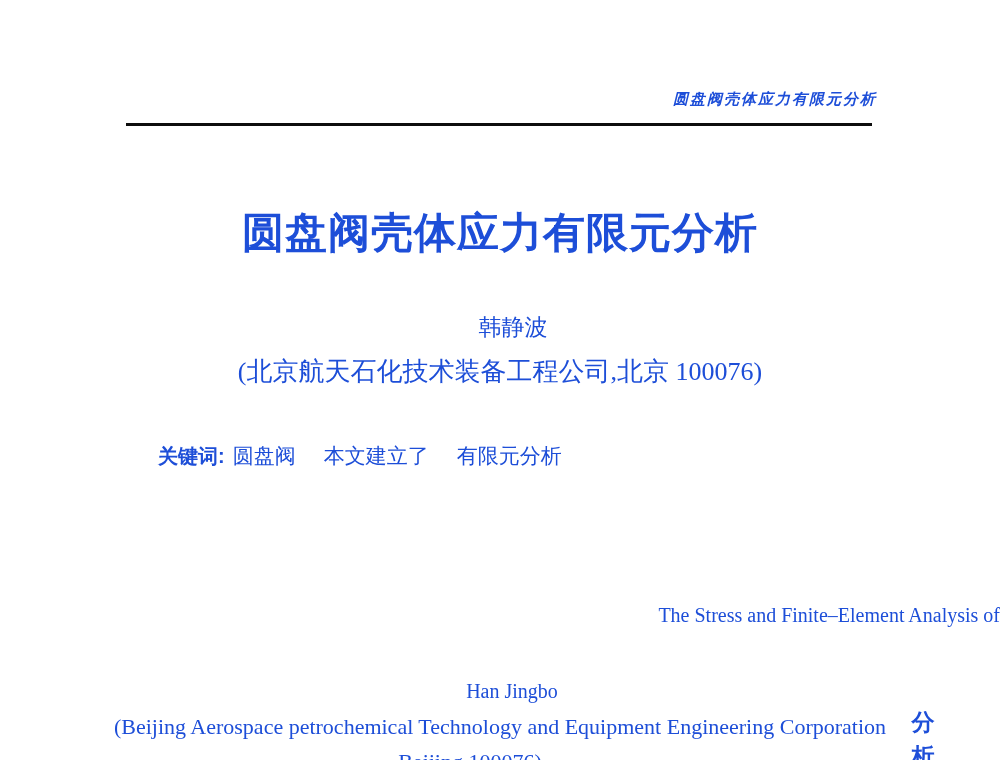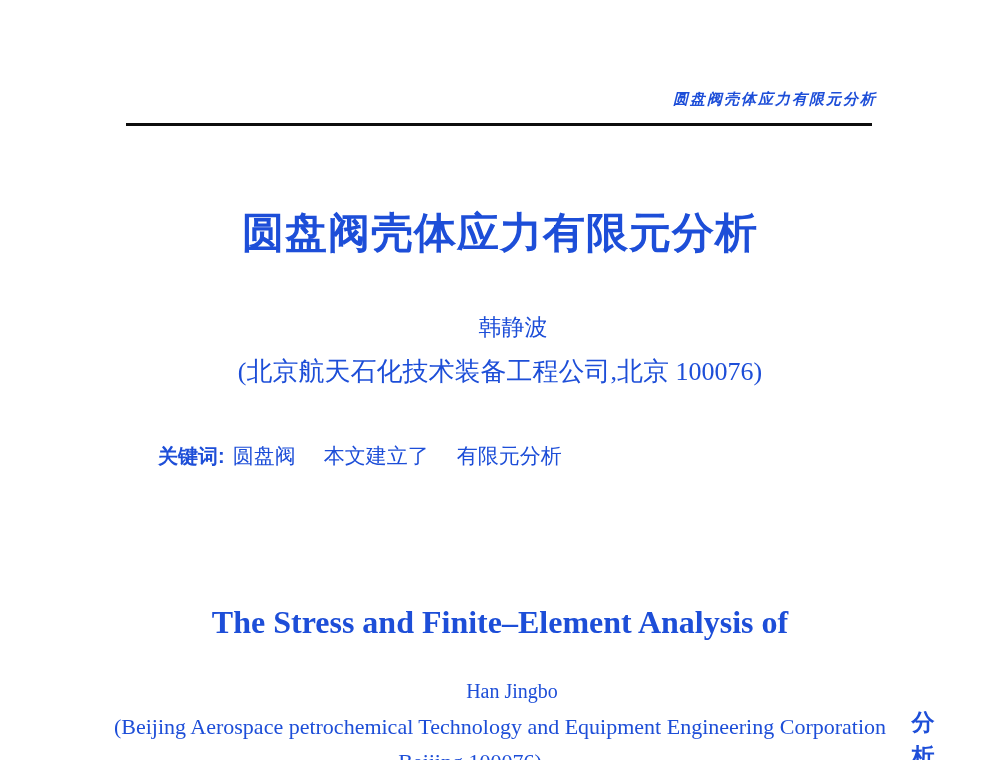--- a/index.html
+++ b/index.html
@@ -92,23 +92,23 @@
     font-size: 20px;
     margin-right: 8px;
   }
   .kw { margin-right: 28px; font-family: Liberation Mono, monospace; }
 
   
   .en-title-1, .en-title-2 {
     position: absolute;
     left: 0;
     width: 1000px;
-    text-align: center;
-    font-size: 32px;
-    font-weight: 700;
+    text-align: right;
+    font-size: 20px;
+    font-weight: 400;
     white-space: nowrap;
   }
   .en-title-1 { top: 604px; }
   .en-title-2 { top: 641px; }
 
   .author-en {
     position: absolute;
     top: 680px;
     left: 0;
     width: 1000px;

